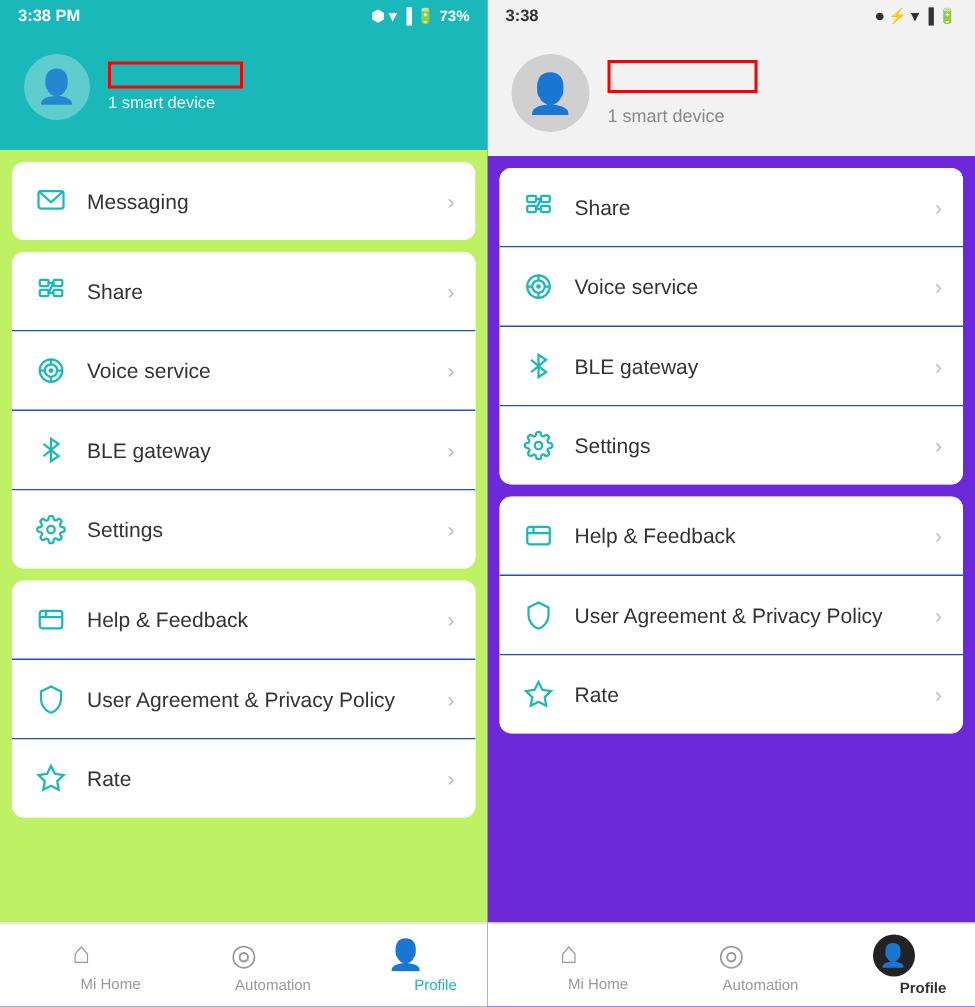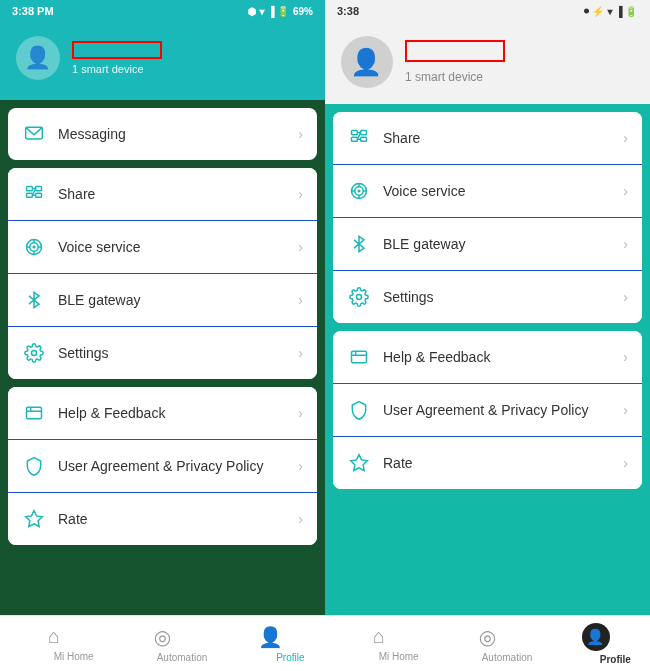--- a/index.html
+++ b/index.html
@@ -9,21 +9,21 @@
       display: flex;
       font-family: -apple-system, 'Helvetica Neue', Arial, sans-serif;
       background: #e0e0e0;
       overflow: hidden;
     }
 
     
     .phone-left {
       width: 325px;
       height: 671px;
-      background: #14532d;
+      background: #bef264;
       display: flex;
       flex-direction: column;
       position: relative;
       overflow: hidden;
     }
 
     .status-bar-left {
       background: #1ab8b8;
       color: white;
       font-size: 11px;
@@ -158,21 +158,21 @@
     .nav-label {
       font-size: 10px;
       color: #999;
       margin-left: 39px;
     }
 
     
     .phone-right {
       width: 325px;
       height: 671px;
-      background: #14b8a6;
+      background: #6d28d9;
       display: flex;
       flex-direction: column;
       position: relative;
       overflow: hidden;
     }
 
     .status-bar-right {
       background: #f2f2f2;
       color: #333;
       font-size: 11px;
@@ -282,21 +282,21 @@
 
 <div class="phone-left">
 
   <div class="status-bar-left">
     <span>3:38 PM</span>
     <div class="status-icons">
       <span>⬢</span>
       <span>▾</span>
       <span>▐</span>
       <span>🔋</span>
-      <span>69%</span>
+      <span>73%</span>
     </div>
   </div>
 
   <div class="profile-header-left">
     <div class="avatar-circle">
       <span class="avatar-icon">👤</span>
     </div>
     <div class="profile-info">
       <div class="username-box-red"></div>
       <span class="device-count">1 smart device</span>

